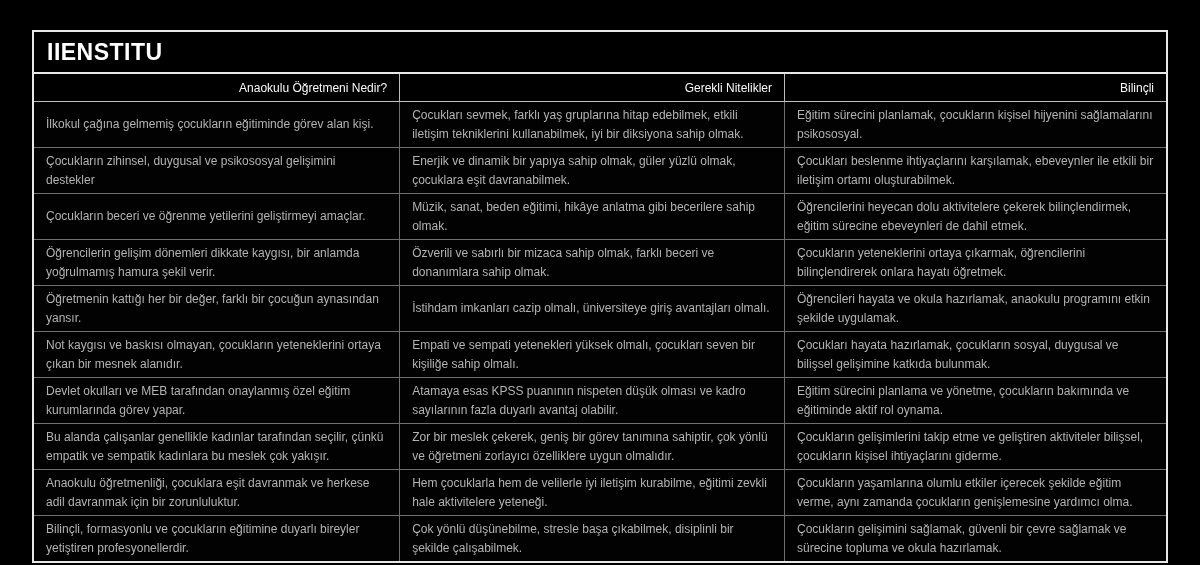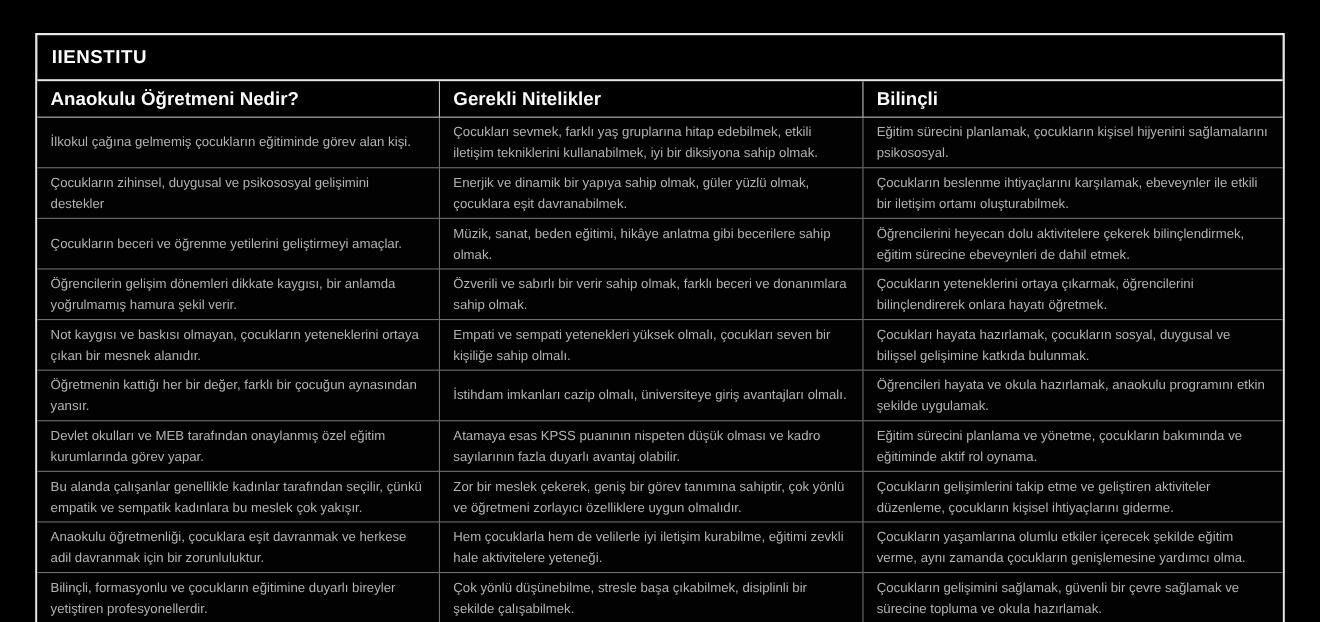--- a/index.html
+++ b/index.html
@@ -21,38 +21,38 @@
   }
   .title-band {
     height: 40px;
     display: flex;
     align-items: center;
     padding-left: 13px;
     border-bottom: 2px solid #e8e8e8;
   }
   .brand-title {
     color: #ffffff;
-    font-size: 17px;
+    font-size: 23px;
     font-weight: bold;
     letter-spacing: 0.5px;
   }
   table.info-table {
     width: 100%;
     border-collapse: collapse;
     table-layout: fixed;
   }
   .info-table col.c1 { width: 32.3%; }
   .info-table col.c2 { width: 34.0%; }
   .info-table col.c3 { width: 33.7%; }
   .info-table th {
     background: #000000;
     color: #fafafa;
-    font-size: 17px;
-    font-weight: bold;
-    text-align: left;
+    font-size: 12px;
+    font-weight: normal;
+    text-align: right;
     padding: 6px 12px;
     height: 15px;
     border: 1px solid #bdbdbd;
     border-top: none;
   }
   .info-table th:first-child { border-left: none; }
   .info-table th:last-child { border-right: none; }
   .info-table td {
     background: #020202;
     color: #b3b3b3;
@@ -89,51 +89,51 @@
     </thead>
     <tbody>
         <tr>
           <td>İlkokul çağına gelmemiş çocukların eğitiminde görev alan kişi.</td>
           <td>Çocukları sevmek, farklı yaş gruplarına hitap edebilmek, etkili iletişim tekniklerini kullanabilmek, iyi bir diksiyona sahip olmak.</td>
           <td>Eğitim sürecini planlamak, çocukların kişisel hijyenini sağlamalarını psikososyal.</td>
         </tr>
         <tr>
           <td>Çocukların zihinsel, duygusal ve psikososyal gelişimini destekler</td>
           <td>Enerjik ve dinamik bir yapıya sahip olmak, güler yüzlü olmak, çocuklara eşit davranabilmek.</td>
-          <td>Çocukların beslenme ihtiyaçlarını karşılamak, ebeveynler ile etkili bir iletişim ortamı oluşturabilmek.</td>
+          <td>Çocukları beslenme ihtiyaçlarını karşılamak, ebeveynler ile etkili bir iletişim ortamı oluşturabilmek.</td>
         </tr>
         <tr>
           <td>Çocukların beceri ve öğrenme yetilerini geliştirmeyi amaçlar.</td>
           <td>Müzik, sanat, beden eğitimi, hikâye anlatma gibi becerilere sahip olmak.</td>
           <td>Öğrencilerini heyecan dolu aktivitelere çekerek bilinçlendirmek, eğitim sürecine ebeveynleri de dahil etmek.</td>
         </tr>
         <tr>
           <td>Öğrencilerin gelişim dönemleri dikkate kaygısı, bir anlamda yoğrulmamış hamura şekil verir.</td>
-          <td>Özverili ve sabırlı bir verir sahip olmak, farklı beceri ve donanımlara sahip olmak.</td>
+          <td>Özverili ve sabırlı bir mizaca sahip olmak, farklı beceri ve donanımlara sahip olmak.</td>
           <td>Çocukların yeteneklerini ortaya çıkarmak, öğrencilerini bilinçlendirerek onlara hayatı öğretmek.</td>
+        </tr>
+        <tr>
+          <td>Öğretmenin kattığı her bir değer, farklı bir çocuğun aynasından yansır.</td>
+          <td>İstihdam imkanları cazip olmalı, üniversiteye giriş avantajları olmalı.</td>
+          <td>Öğrencileri hayata ve okula hazırlamak, anaokulu programını etkin şekilde uygulamak.</td>
         </tr>
         <tr>
           <td>Not kaygısı ve baskısı olmayan, çocukların yeteneklerini ortaya çıkan bir mesnek alanıdır.</td>
           <td>Empati ve sempati yetenekleri yüksek olmalı, çocukları seven bir kişiliğe sahip olmalı.</td>
           <td>Çocukları hayata hazırlamak, çocukların sosyal, duygusal ve bilişsel gelişimine katkıda bulunmak.</td>
-        </tr>
-        <tr>
-          <td>Öğretmenin kattığı her bir değer, farklı bir çocuğun aynasından yansır.</td>
-          <td>İstihdam imkanları cazip olmalı, üniversiteye giriş avantajları olmalı.</td>
-          <td>Öğrencileri hayata ve okula hazırlamak, anaokulu programını etkin şekilde uygulamak.</td>
         </tr>
         <tr>
           <td>Devlet okulları ve MEB tarafından onaylanmış özel eğitim kurumlarında görev yapar.</td>
           <td>Atamaya esas KPSS puanının nispeten düşük olması ve kadro sayılarının fazla duyarlı avantaj olabilir.</td>
           <td>Eğitim sürecini planlama ve yönetme, çocukların bakımında ve eğitiminde aktif rol oynama.</td>
         </tr>
         <tr>
           <td>Bu alanda çalışanlar genellikle kadınlar tarafından seçilir, çünkü empatik ve sempatik kadınlara bu meslek çok yakışır.</td>
           <td>Zor bir meslek çekerek, geniş bir görev tanımına sahiptir, çok yönlü ve öğretmeni zorlayıcı özelliklere uygun olmalıdır.</td>
-          <td>Çocukların gelişimlerini takip etme ve geliştiren aktiviteler düzenleme, çocukların kişisel ihtiyaçlarını giderme.</td>
+          <td>Çocukların gelişimlerini takip etme ve geliştiren aktiviteler bilişsel, çocukların kişisel ihtiyaçlarını giderme.</td>
         </tr>
         <tr>
           <td>Anaokulu öğretmenliği, çocuklara eşit davranmak ve herkese adil davranmak için bir zorunluluktur.</td>
           <td>Hem çocuklarla hem de velilerle iyi iletişim kurabilme, eğitimi zevkli hale aktivitelere yeteneği.</td>
           <td>Çocukların yaşamlarına olumlu etkiler içerecek şekilde eğitim verme, aynı zamanda çocukların genişlemesine yardımcı olma.</td>
         </tr>
         <tr>
           <td>Bilinçli, formasyonlu ve çocukların eğitimine duyarlı bireyler yetiştiren profesyonellerdir.</td>
           <td>Çok yönlü düşünebilme, stresle başa çıkabilmek, disiplinli bir şekilde çalışabilmek.</td>
           <td>Çocukların gelişimini sağlamak, güvenli bir çevre sağlamak ve sürecine topluma ve okula hazırlamak.</td>

